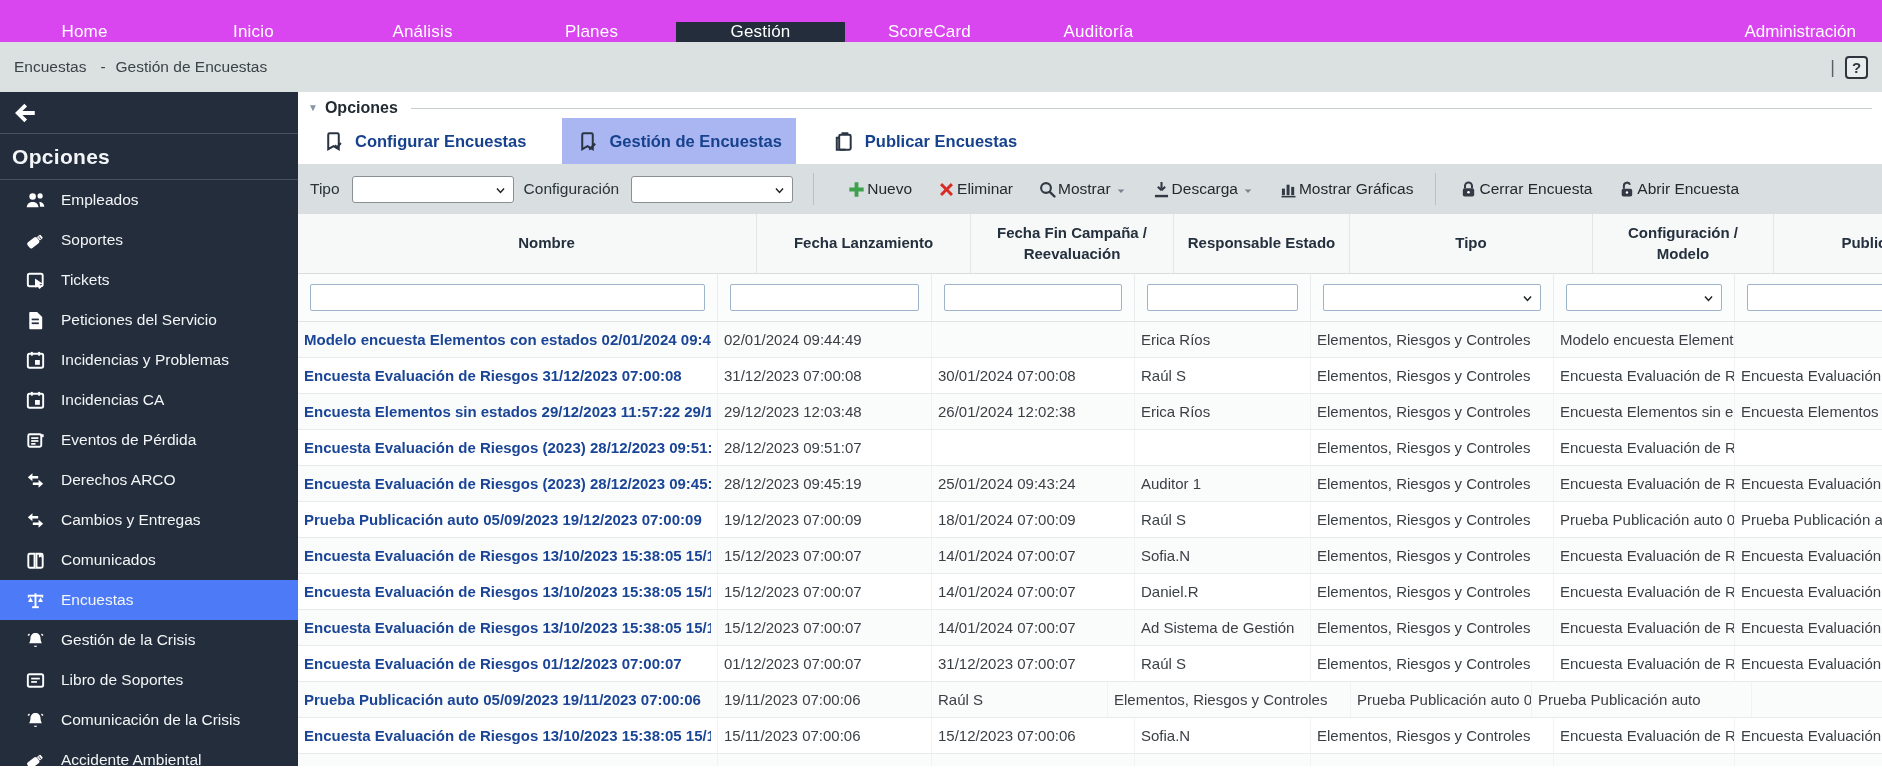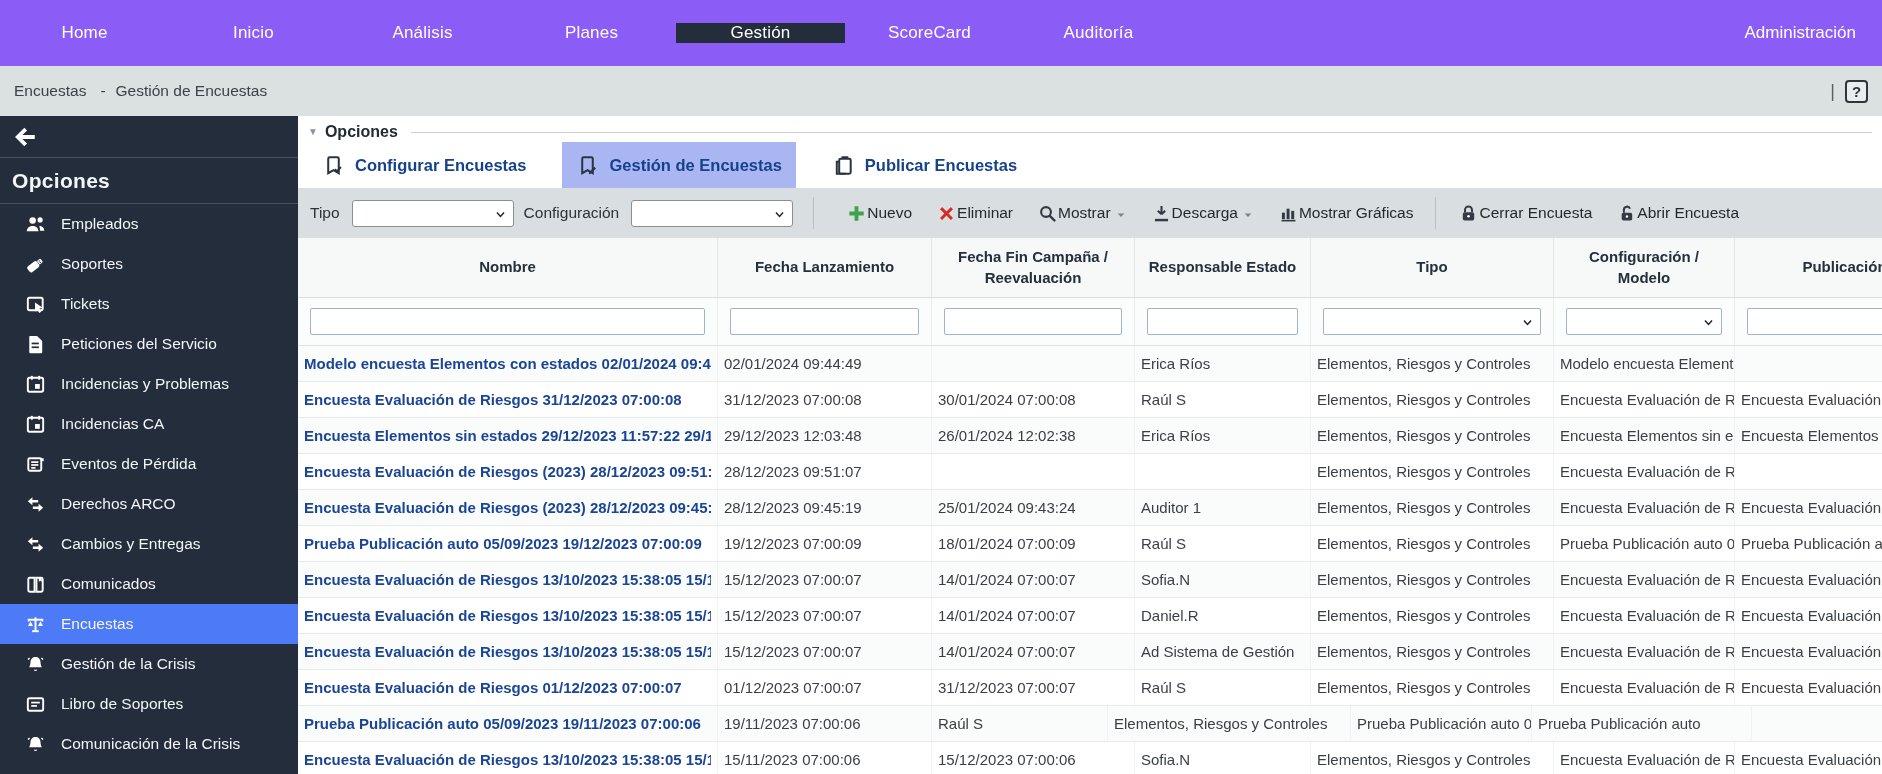--- a/index.html
+++ b/index.html
@@ -1,21 +1,21 @@
 <!DOCTYPE html>
 <html><head>
 <meta charset="utf-8">
 <style>
   * { box-sizing: border-box; margin: 0; padding: 0; }
   html,body { width:1882px; height:774px; overflow:hidden; }
   body { font-family:"Liberation Sans","DejaVu Sans",sans-serif; background:#fff; }
   .app { width:1882px; height:774px; position:relative; overflow:hidden; }
 
   
-  .topnav { height:66px; background:#8b5cf6; display:flex; align-items:center; color:#fff; }
+  .topnav { height:42px; background:#d946ef; display:flex; align-items:flex-end; color:#fff; }
   .nav-left { display:flex; }
   .nav-item { width:169px; display:flex; align-items:center; justify-content:center;
               font-size:17px; font-weight:500; letter-spacing:.2px; cursor:pointer; }
   .nav-item.active { background:#232d3b; }
   .nav-spacer { flex:1; }
   .nav-right { display:flex; align-items:center; padding:0 26px; font-size:17px; font-weight:500; cursor:pointer; }
 
   
   .crumbbar { height:50px; background:#dbe1e1; display:flex; align-items:center; padding:0 14px;
               color:#3c4348; font-size:15.5px; }
@@ -375,21 +375,21 @@
                   <rect x="6.5" y="11" width="12" height="9" rx="2" fill="currentColor"></rect>
                   <circle cx="12.5" cy="15.4" r="1.4" fill="#fff"></circle>
                 </svg></span>
               <span class="tb-btn-label">Abrir Encuesta</span>
             </div>
           </div>
       </div>
 
       <div class="grid">
         <div class="grid-header" id="grid-header">
-            <div class="hcell" style="width: 420px; flex: 0 0 auto;">Nombre</div>
+            <div class="hcell" style="width: 420px; flex: 0 0 auto; margin-left: 39px;">Nombre</div>
             <div class="hcell" style="width: 214px; flex: 0 0 auto;">Fecha Lanzamiento</div>
             <div class="hcell" style="width: 203px; flex: 0 0 auto;">Fecha Fin Campaña / Reevaluación</div>
             <div class="hcell" style="width: 176px; flex: 0 0 auto;">Responsable Estado</div>
             <div class="hcell" style="width: 243px; flex: 0 0 auto;">Tipo</div>
             <div class="hcell" style="width: 181px; flex: 0 0 auto;">Configuración / Modelo</div>
             <div class="hcell" style="width: 220px; flex: 0 0 auto;">Publicación</div>
           </div>
         <div class="grid-filter" id="grid-filter">
             <div class="fcell" style="width: 420px; flex: 0 0 auto;">
               <input type="text" style="">

